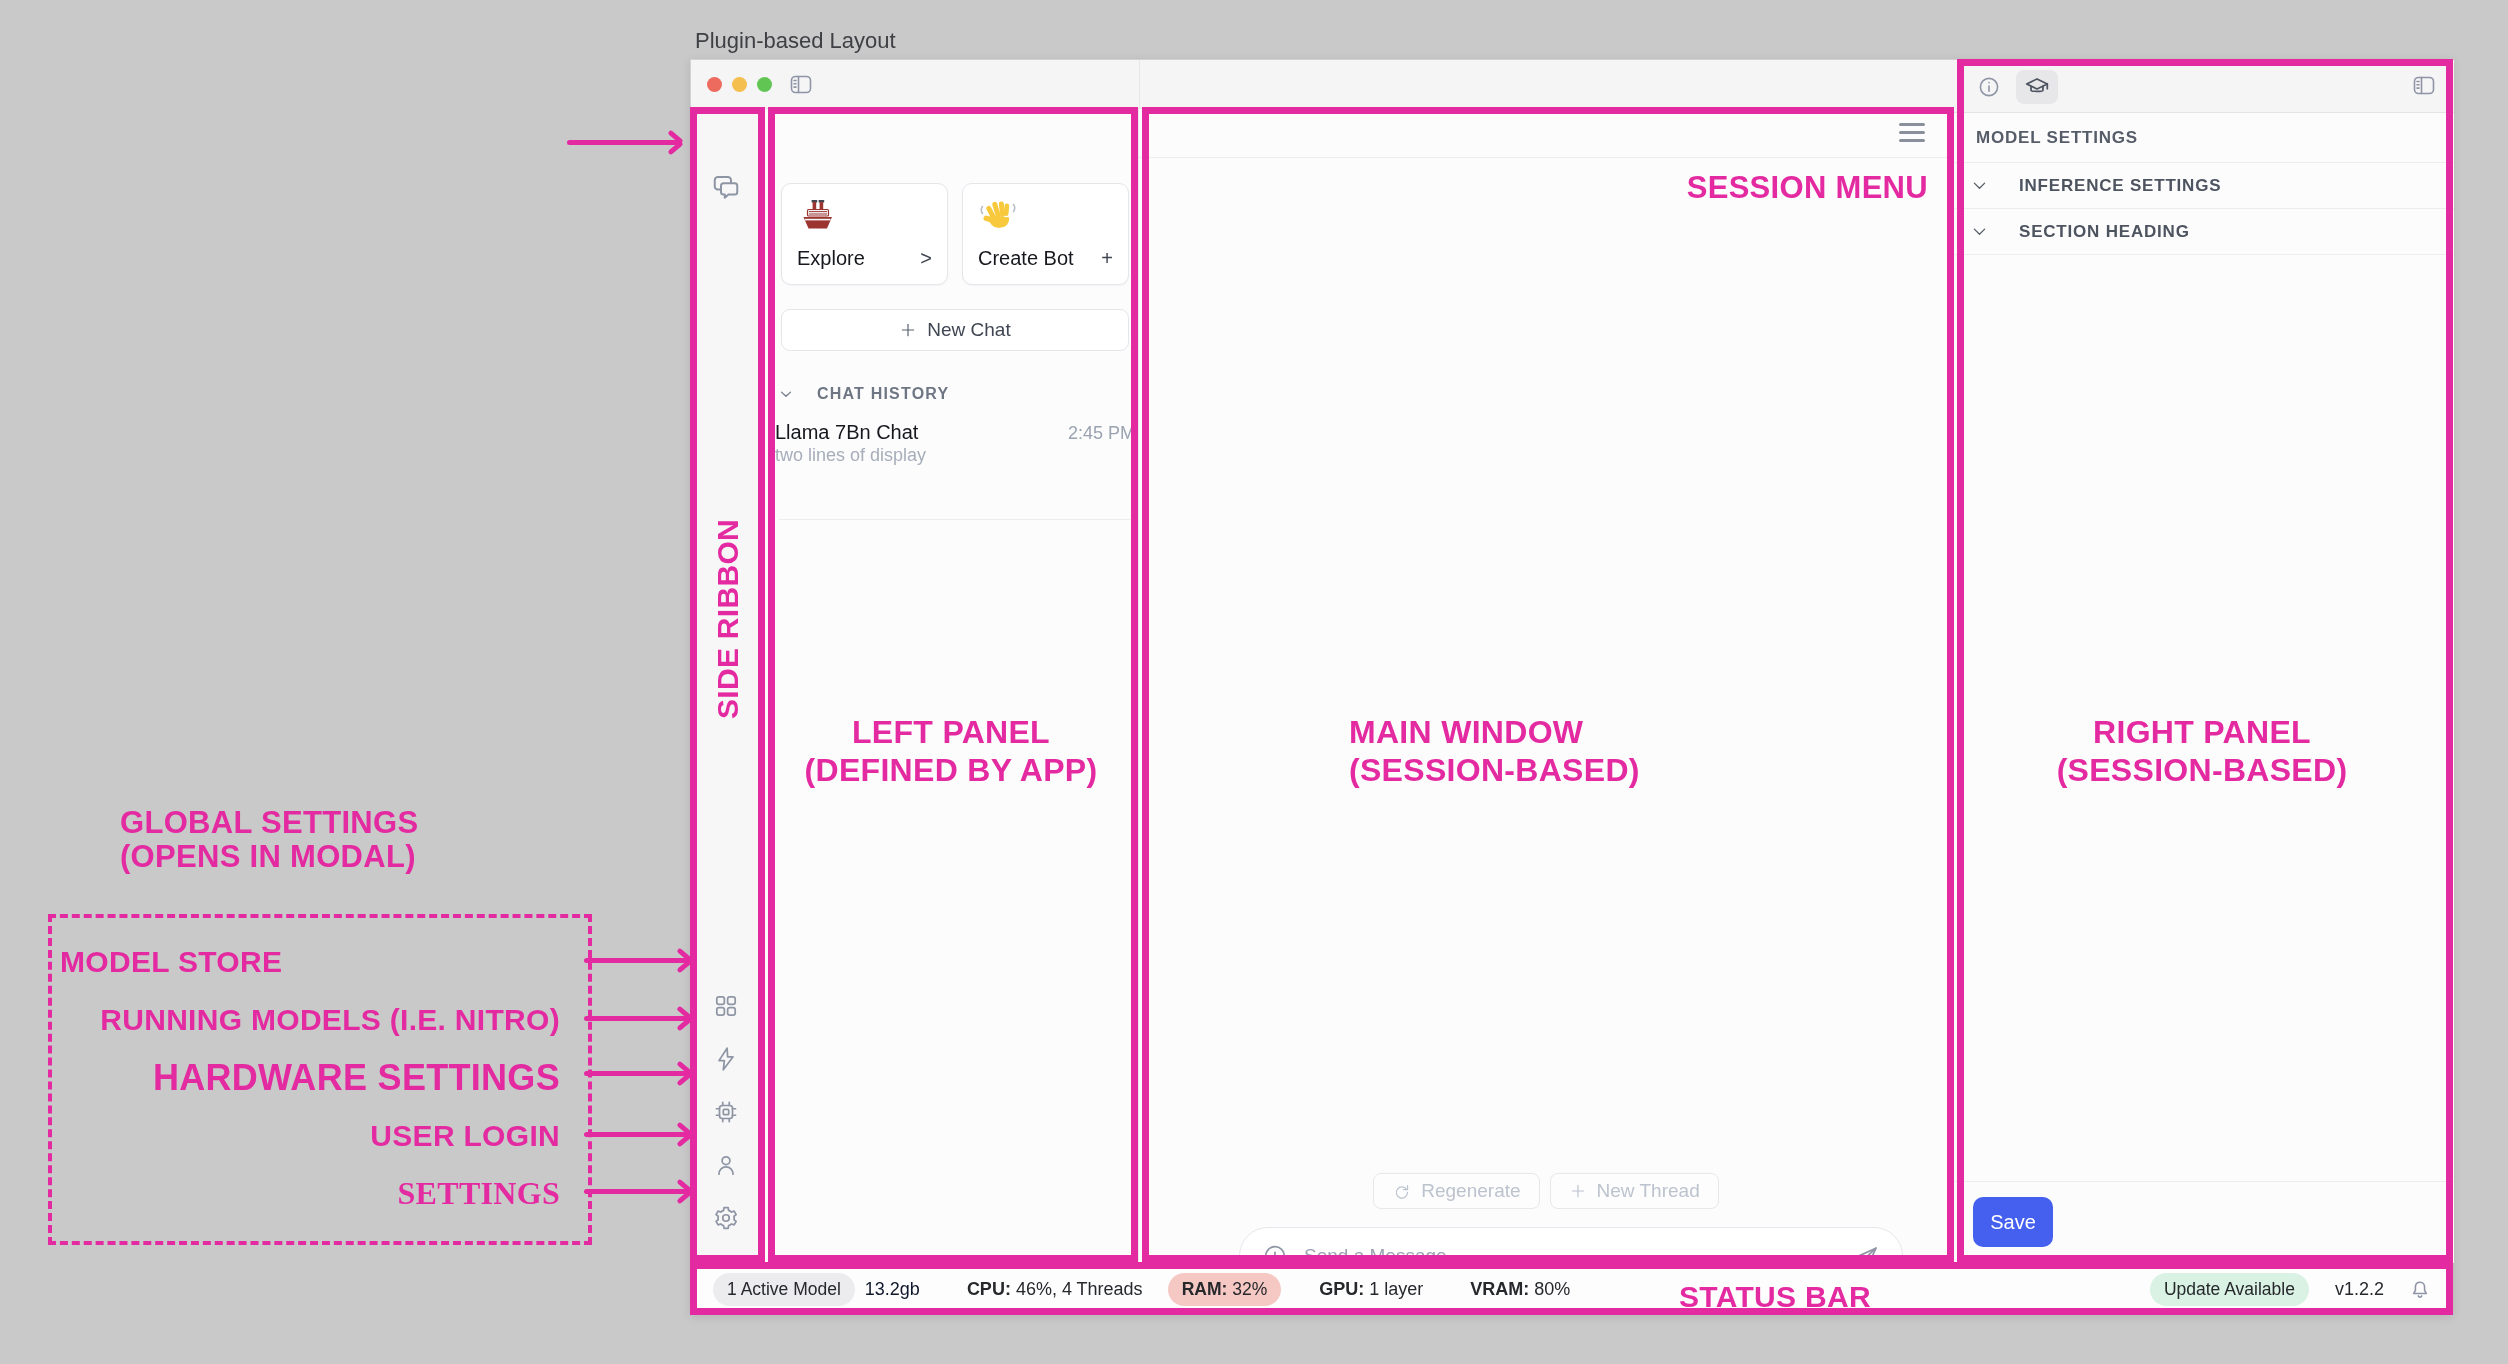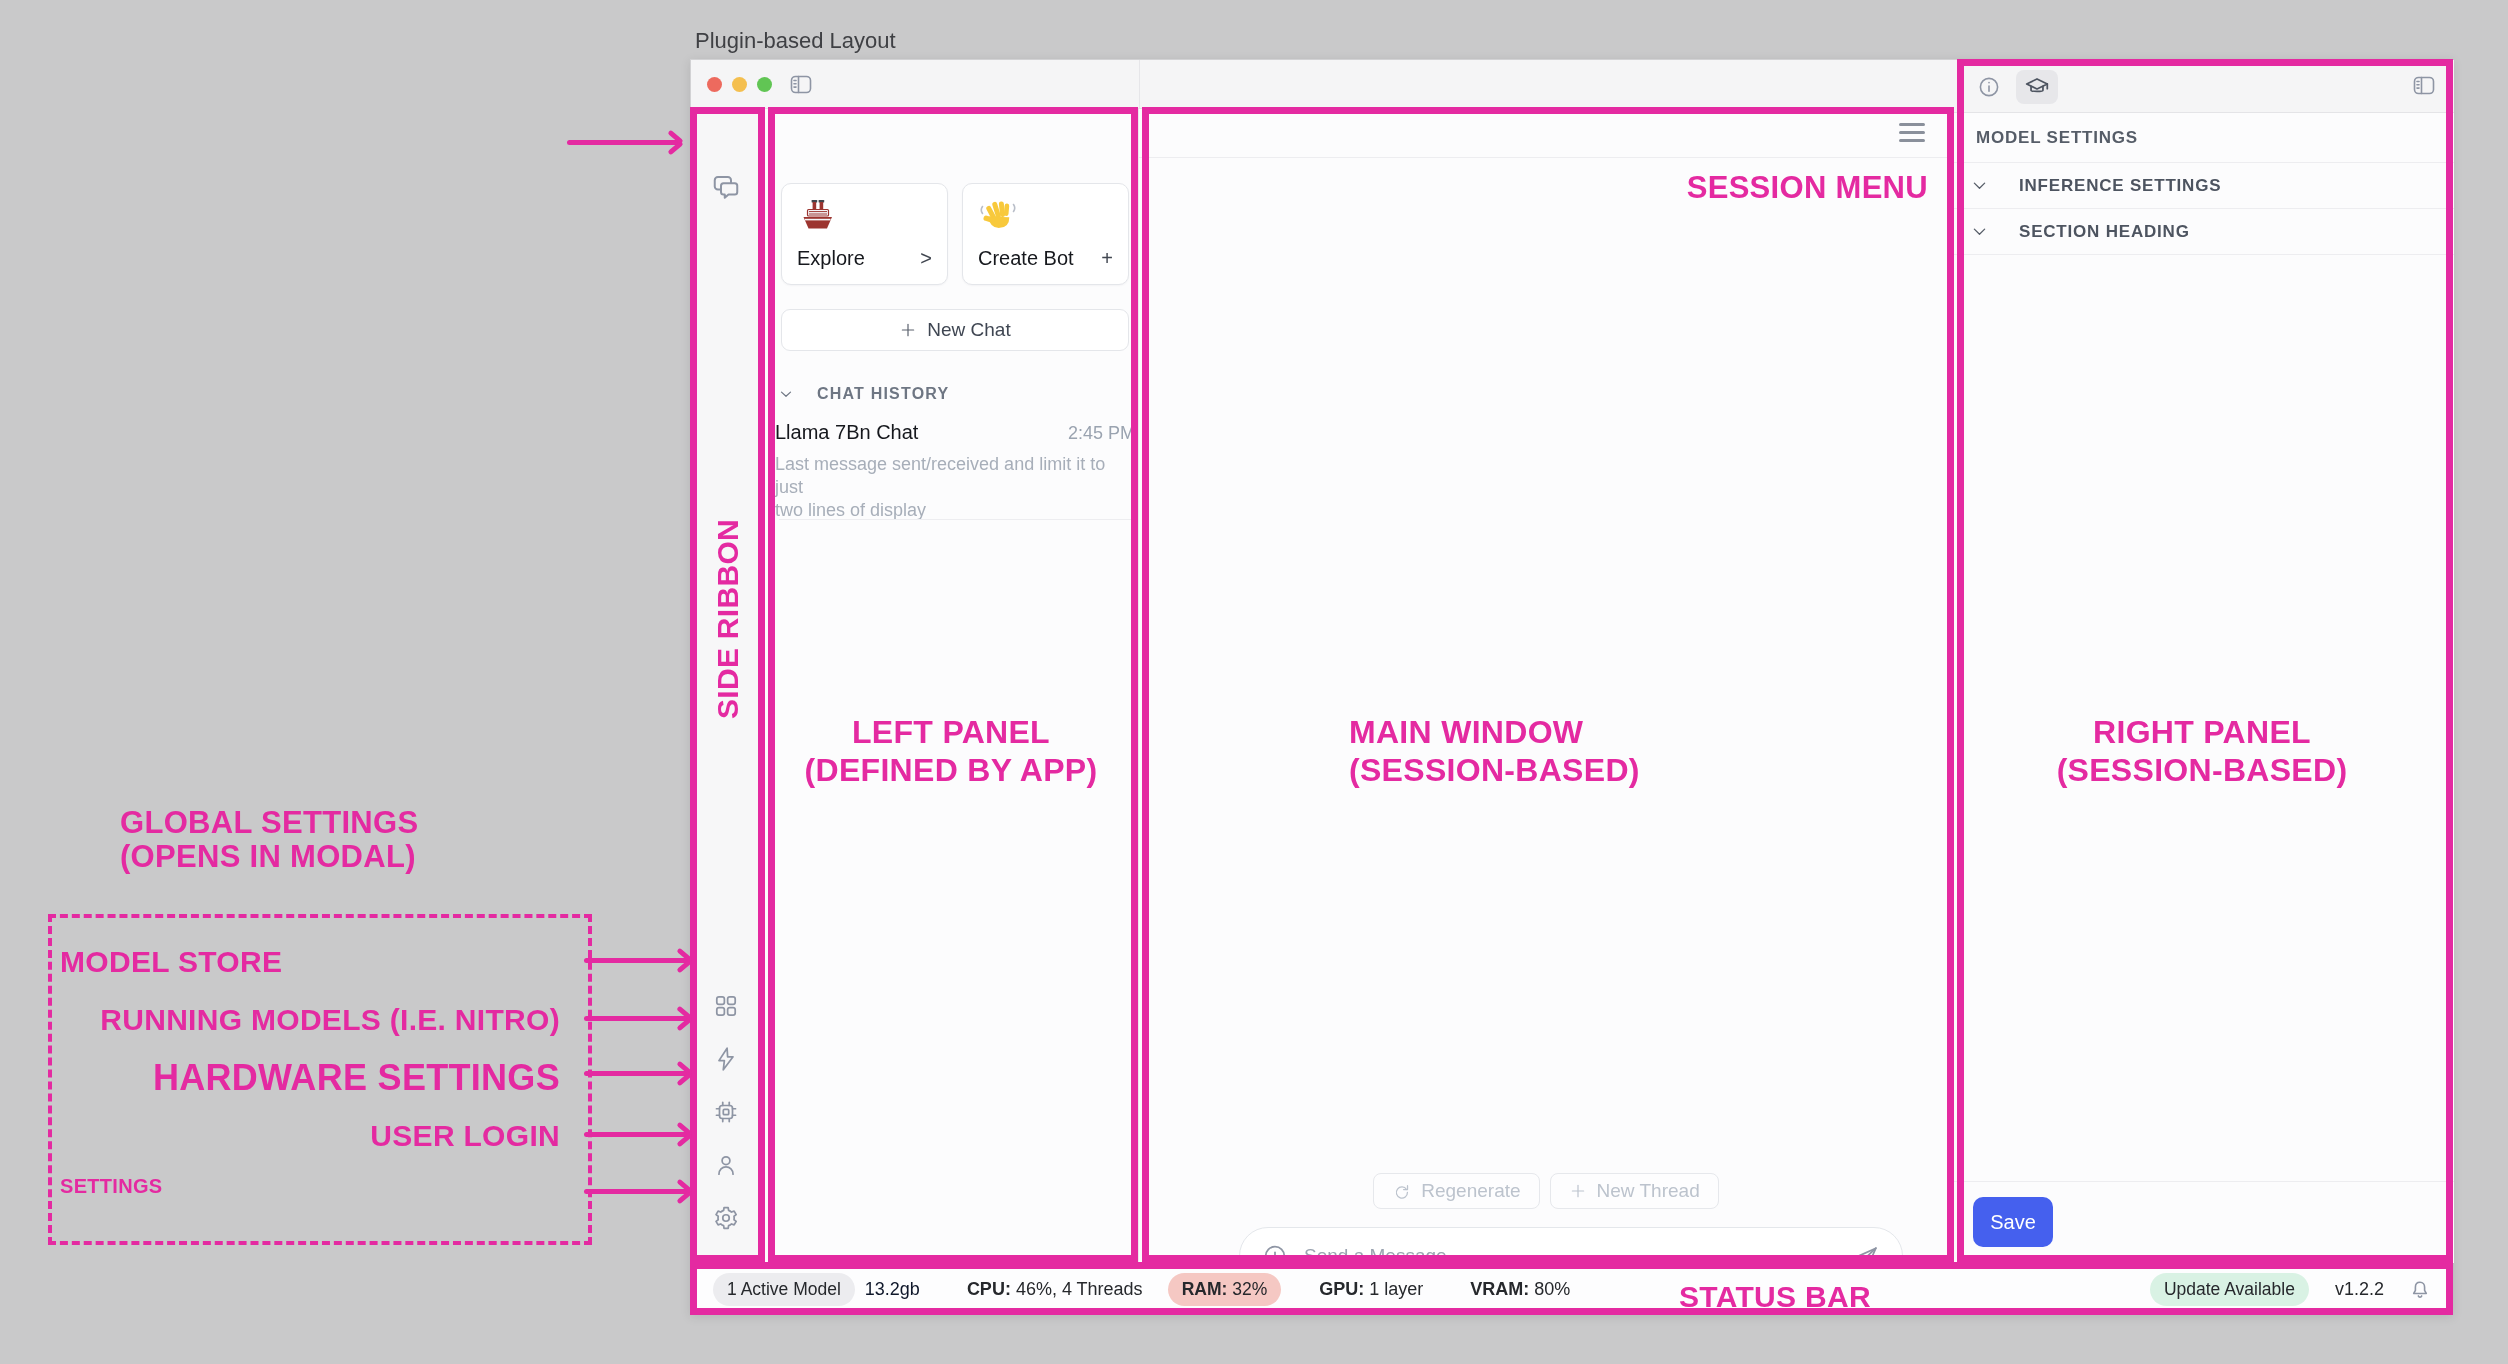--- a/index.html
+++ b/index.html
@@ -216,21 +216,20 @@
             <polyline points="6 9.5 12 15 18 9.5"></polyline>
           </svg>
         <span>CHAT HISTORY</span>
       </div>
 
       <div class="chat-item" style="left:14px;">
         <div class="row1">
           <span class="chat-title">Llama 7Bn Chat</span>
           <span class="chat-time">2:45 PM</span>
         </div>
-        <div class="chat-line" style="margin-top:9px;">Last message sent/received and limit it to just</div>
         <div class="chat-line" style="margin-top:0;">two lines of display</div>
       </div>
       <div class="chat-div" style="left:18px;"></div>
     </div>
 
     <div class="main-area">
       <div class="session-topbar">
         <div class="hamburger">
             <div></div>
             <div></div>
@@ -369,18 +368,18 @@
 
   <div class="ann" style="left:60px;top:1002px;width:500px;text-align:right;font-size:30px;">RUNNING MODELS (I.E. NITRO)</div>
   <div class="arrow" style="left:584px;top:1016px;width:104px;"></div>
 
   <div class="ann" style="left:60px;top:1057px;width:500px;text-align:right;font-size:36px;">HARDWARE SETTINGS</div>
   <div class="arrow" style="left:584px;top:1071px;width:104px;"></div>
 
   <div class="ann" style="left:60px;top:1118px;width:500px;text-align:right;font-size:30px;">USER LOGIN</div>
   <div class="arrow" style="left:584px;top:1132px;width:104px;"></div>
 
-  <div class="ann" style="left:60px;top:1175px;width:500px;text-align:left;font-size:20px;">SETTINGS</div>
+  <div class="ann" style="left:60px;top:1175px;width:500px;text-align:right;font-size:32px;font-family:Liberation Serif, serif;">SETTINGS</div>
   <div class="arrow" style="left:584px;top:1189px;width:104px;"></div>
 
   <div class="ann" style="left:1625px;top:1279px;width:300px;text-align:center;font-size:30px;">STATUS BAR</div>
 
 </div>
 
 </body></html>

